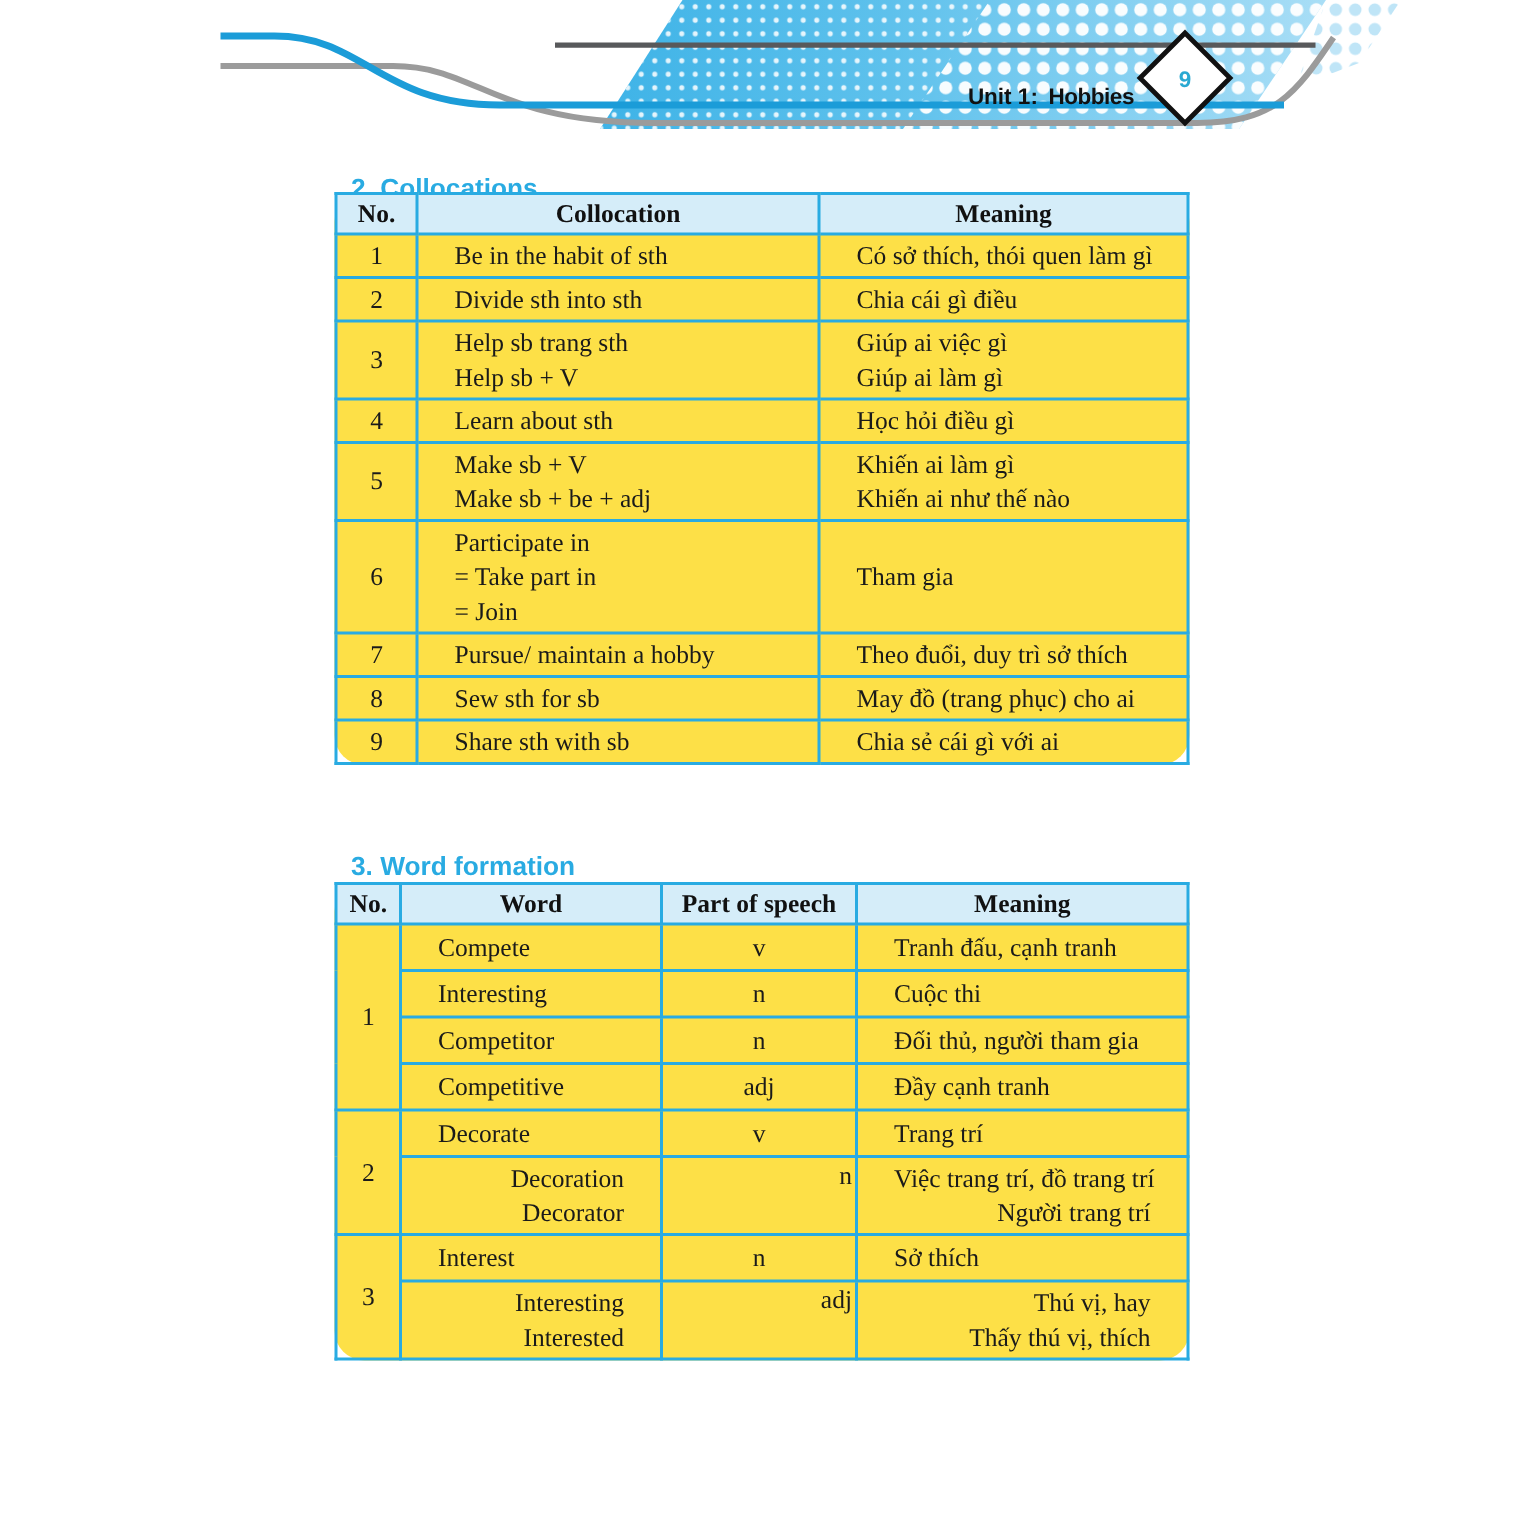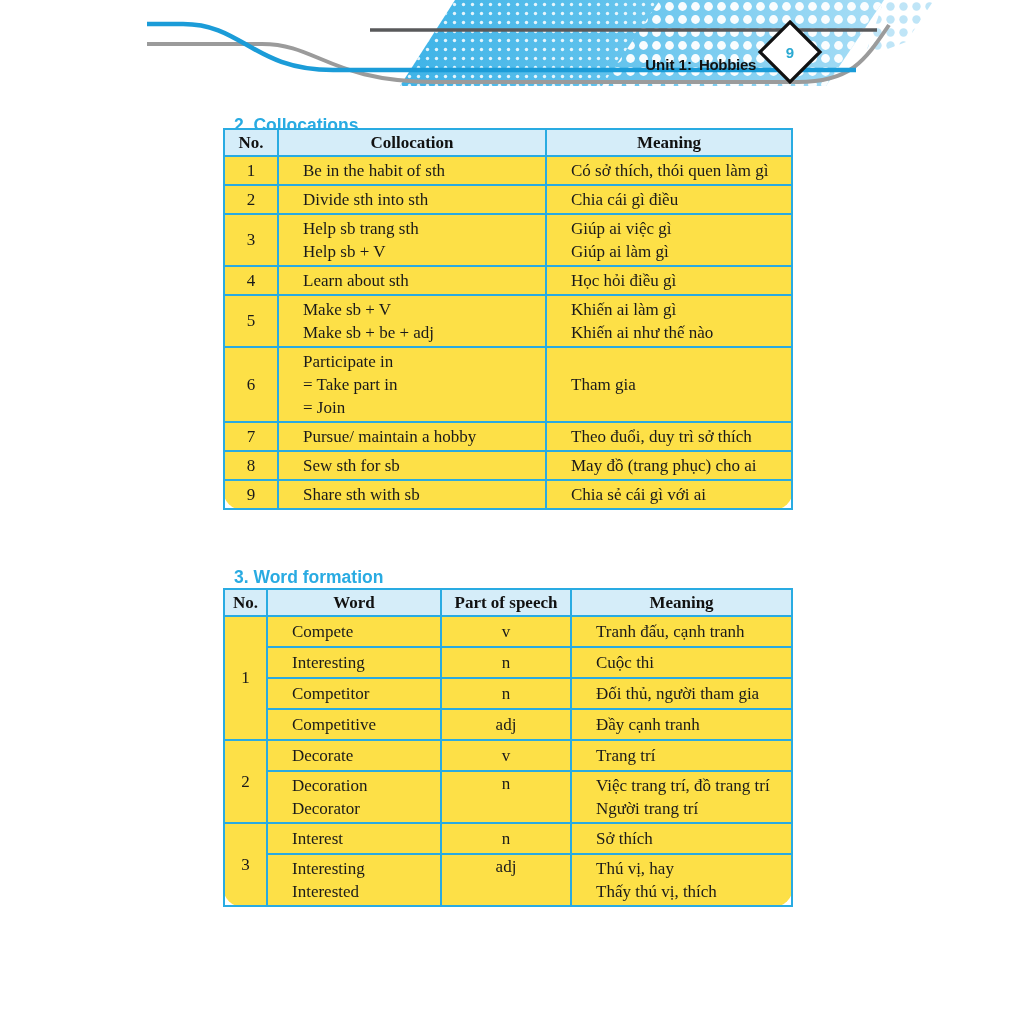--- a/index.html
+++ b/index.html
@@ -41,21 +41,21 @@
   th{
     background:var(--table-header-bg);font-family:"Liberation Serif","DejaVu Serif",serif;
     font-size:17px;font-weight:bold;height:21px;padding:2px 4px;text-align:center;color:#111;
   }
   td{font-size:17px;padding:2px 24px;vertical-align:middle;}
   tbody tr{height:29px;}
   #word-formation-table tbody tr{height:31px;}
   td.no-cell{text-align:center;padding:2px 2px;}
   td.pos-cell{text-align:center;padding:2px 2px;}
   .cell-line{line-height:23px;white-space:nowrap;}
-  tr.top td{vertical-align:top;}
+  tr.top td{vertical-align:top;text-align:right;}
 </style>
 </head>
 <body>
 
 <svg class="header-svg" width="1024" height="118" viewBox="0 0 1024 118">
   <defs>
     <linearGradient id="bandGrad" x1="0" y1="0" x2="1" y2="0">
       <stop offset="0" stop-color="#3eb3e7"></stop>
       <stop offset="0.4" stop-color="#5ec1ec"></stop>
       <stop offset="1" stop-color="#a9def6"></stop>

